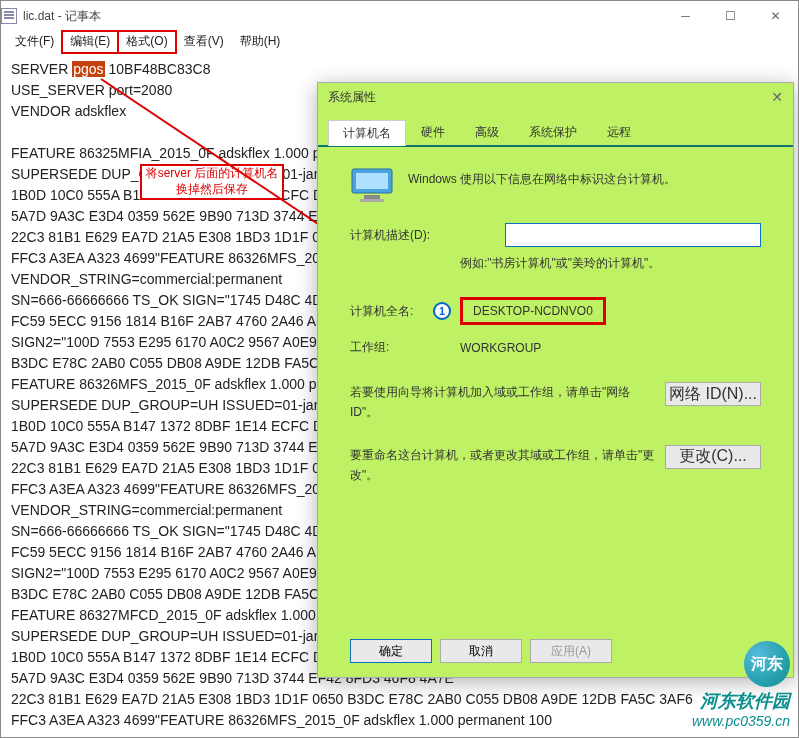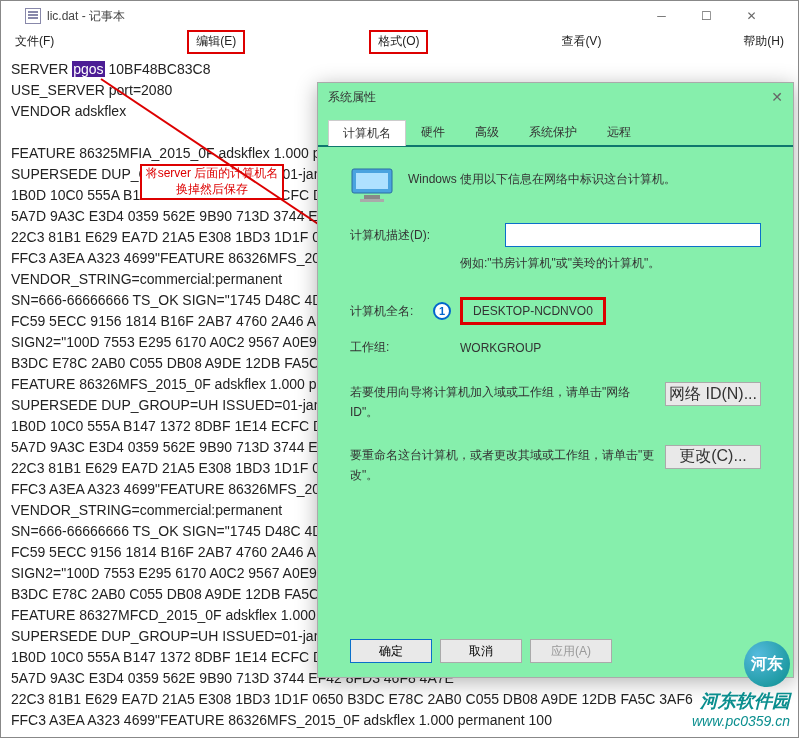--- a/index.html
+++ b/index.html
@@ -1,39 +1,39 @@
 <!DOCTYPE html>
 <html><head>
 <meta charset="utf-8">
 <style>
 * { box-sizing: border-box; margin: 0; padding: 0; font-family: "Microsoft YaHei", "Segoe UI", sans-serif; }
 body { width: 799px; height: 738px; background: #fff; position: relative; overflow: hidden; border: 1px solid #888; }
 
 
-.notepad-title { height: 30px; display: flex; align-items: center; padding: 0 24px; background: #fff; color: #444; font-size: 12px; }
+.notepad-title { height: 30px; display: flex; align-items: center; padding: 0 0; background: #fff; color: #444; font-size: 12px; }
 .notepad-title .icon { width: 16px; height: 16px; margin-right: 6px; background: #fff; border: 1px solid #88a; display: inline-block; position: relative; }
 .notepad-title .icon::after { content: ""; position: absolute; left: 2px; top: 2px; right: 2px; height: 2px; background: #88a; box-shadow: 0 3px 0 #88a, 0 6px 0 #88a; }
 .win-ctrl { margin-left: auto; display: flex; }
 .win-ctrl div { width: 45px; height: 30px; display: flex; align-items: center; justify-content: center; color: #666; font-size: 12px; }
 
-.menubar { height: 22px; display: flex; padding: 0 6px; font-size: 12px; color: #222; justify-content: space-between; }
+.menubar { height: 22px; display: flex; padding: 0 6px; font-size: 12px; color: #222; }
 .menubar span { padding: 2px 8px; }
 .menubar .hl1 { outline: 2px solid #d00; outline-offset: -1px; }
 
 .editor { padding: 6px 10px; font-family: Consolas, monospace; font-size: 14px; line-height: 1.5; color: #222; white-space: pre; overflow: hidden; }
-.sel { background: #4c1d95; color: #fff; padding: 0 1px; }
+.sel { background: #c2410c; color: #fff; padding: 0 1px; }
 
 
 .anno { position: absolute; left: 139px; top: 163px; width: 144px; height: 36px; border: 2px solid #d00; background: #fff; display: flex; align-items: center; justify-content: center; text-align: center; font-size: 12px; color: #d00; line-height: 1.3; }
 
 
 .arrow-svg { position: absolute; left: 0; top: 0; pointer-events: none; }
 
 
-.dialog { position: absolute; left: 316px; top: 81px; width: 477px; height: 596px; background: #86efac; border: 1px solid #aaa; box-shadow: 0 4px 20px rgba(0,0,0,0.3); }
+.dialog { position: absolute; left: 316px; top: 81px; width: 477px; height: 596px; background: #bef264; border: 1px solid #aaa; box-shadow: 0 4px 20px rgba(0,0,0,0.3); }
 .dlg-title { height: 28px; display: flex; align-items: center; padding: 0 10px; font-size: 12px; color: #333; }
 .dlg-close { margin-left: auto; font-size: 14px; color: #666; }
 
 .tabs { display: flex; border-bottom: 2px solid #0f766e; padding: 8px 10px 0 10px; font-size: 12px; }
 .tab { padding: 4px 14px; border: 1px solid transparent; border-bottom: none; color: #333; }
 .tab.active { border-color: #ccc; background: #fff; position: relative; top: 1px; }
 
 .dlg-body { padding: 20px 32px; font-size: 12px; color: #333; }
 .row { display: flex; align-items: flex-start; margin-bottom: 20px; }
 .pc-icon { width: 44px; height: 36px; margin-right: 14px; }

